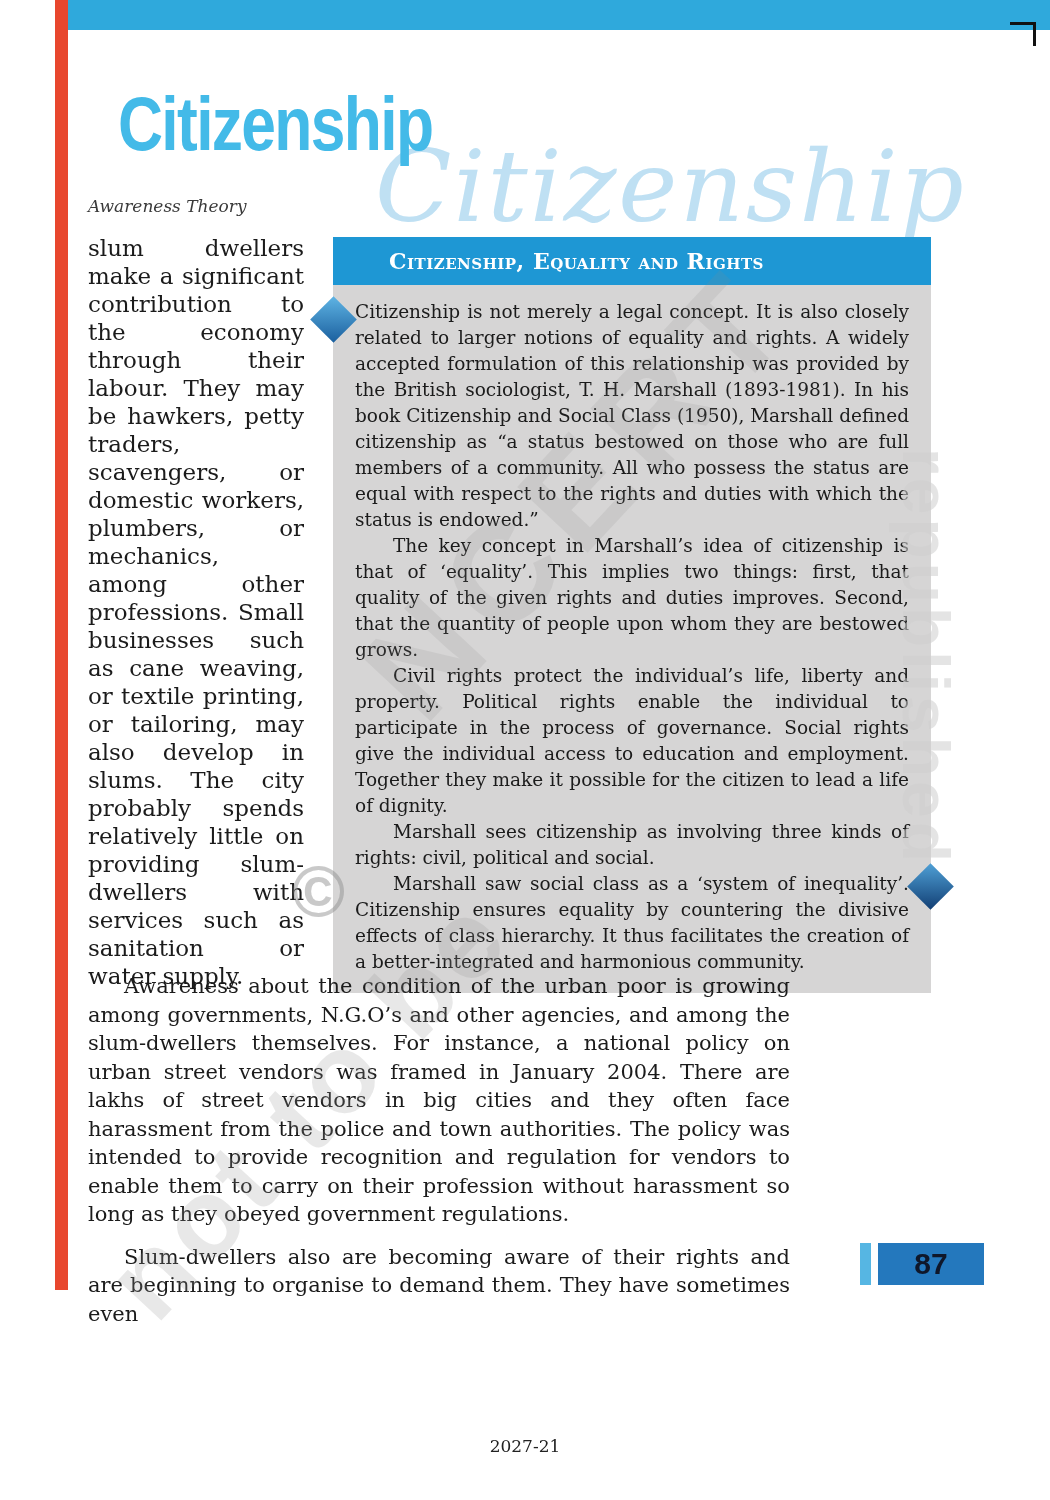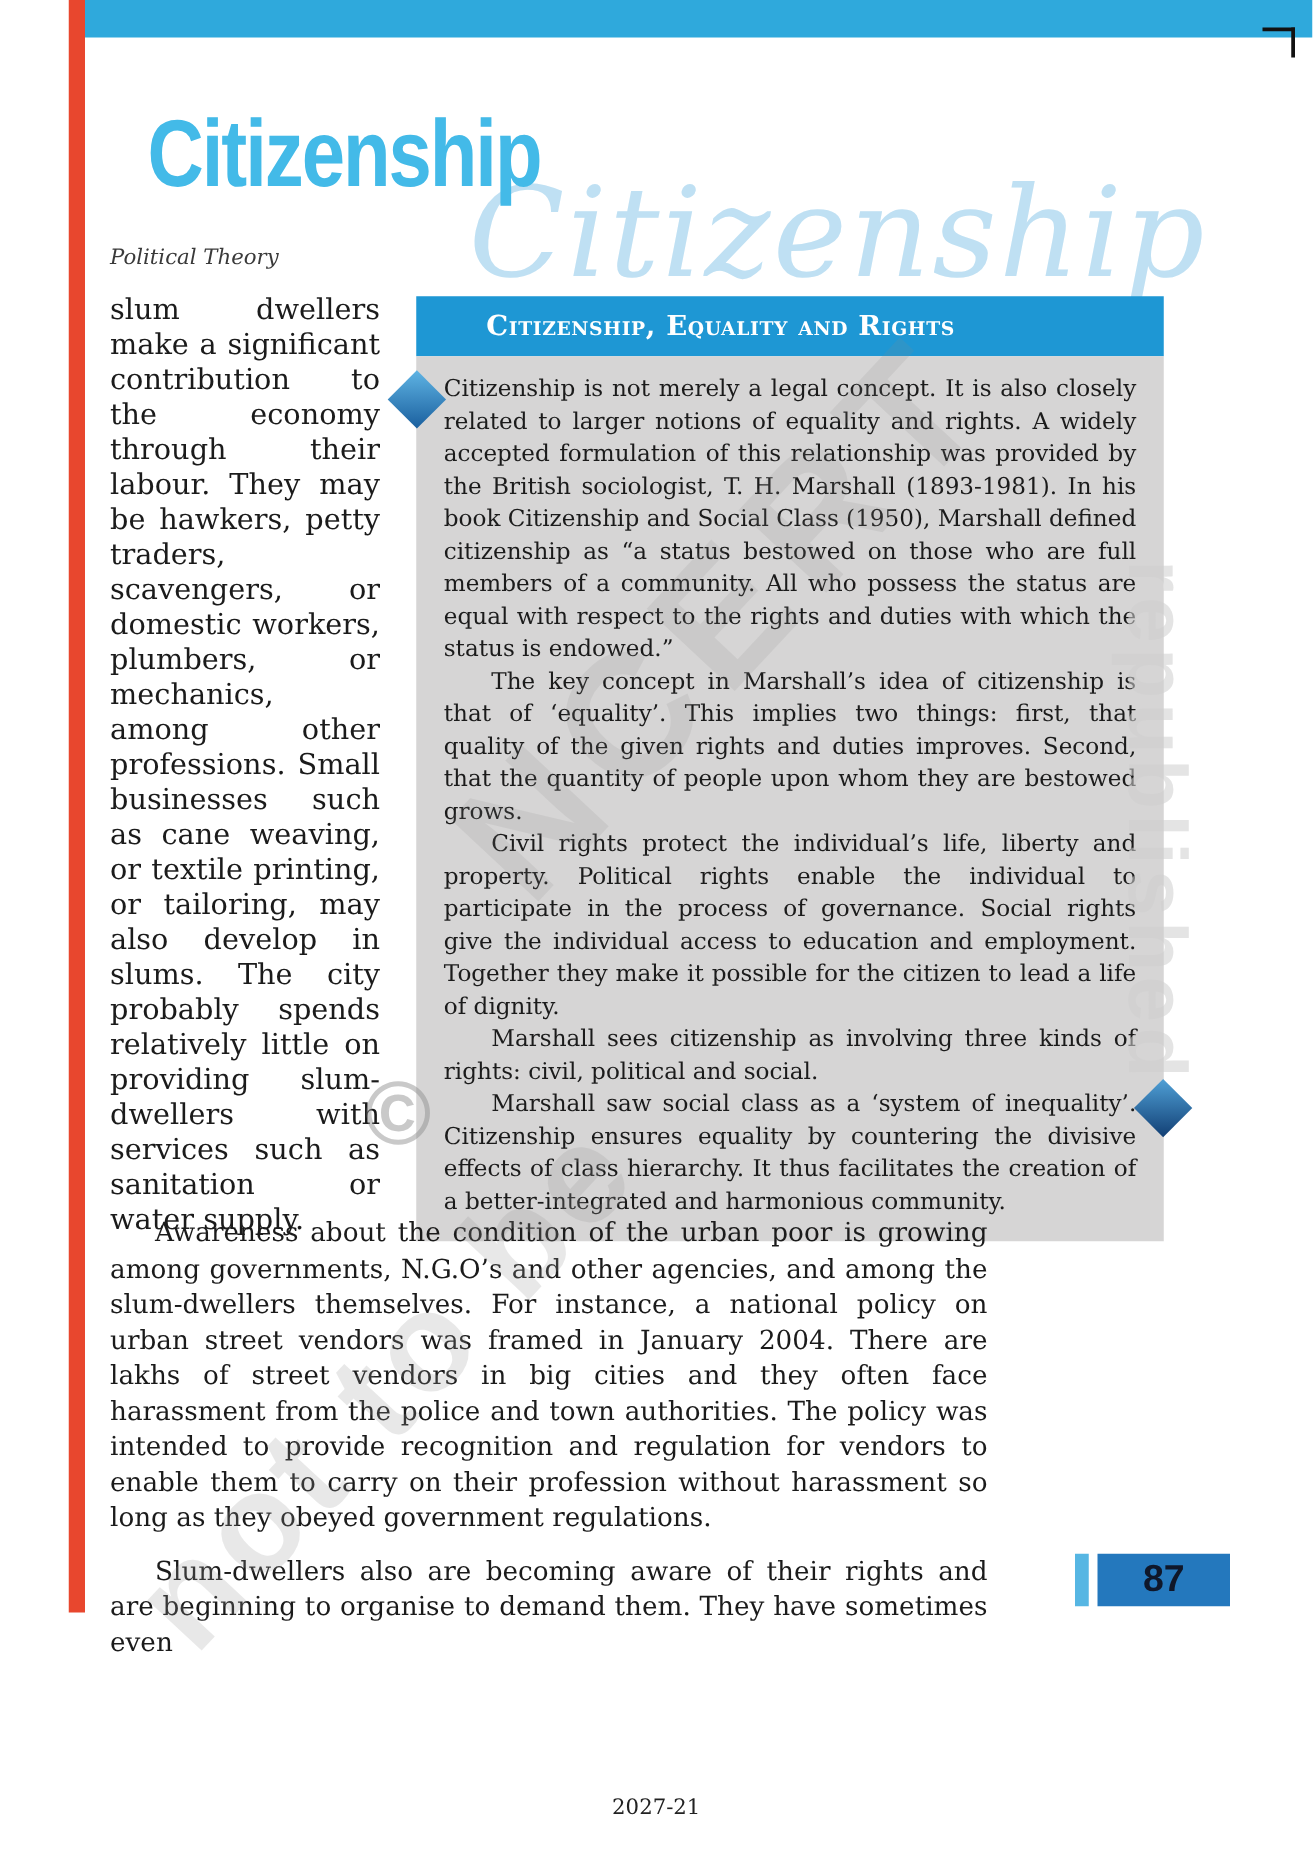--- a/index.html
+++ b/index.html
@@ -101,21 +101,21 @@
 <div class="page">
 
   <div class="top-bar"></div>
   <div class="left-bar"></div>
   <div class="crop-mark"></div>
 
   <div class="script-title">Citizenship</div>
 
   <h1 class="main-title">Citizenship</h1>
 
-  <div class="series-label">Political Theory</div>
+  <div class="series-label">Awareness Theory</div>
 
   <div class="left-column">slum dwellers make a significant contribution to the economy through their labour. They may be hawkers, petty traders, scavengers, or domestic workers, plumbers, or mechanics, among other professions. Small businesses such as cane weaving, or textile printing, or tailoring, may also develop in slums. The city probably spends relatively little on providing slum-dwellers with services such as sanitation or water supply.</div>
 
   <section class="info-box">
     <header class="info-box-header">
       <span>Citizenship, Equality and Rights</span>
     </header>
     <div class="info-box-body">
       <p>Citizenship is not merely a legal concept. It is also closely related to larger notions of equality and rights. A widely accepted formulation of this relationship was provided by the British sociologist, T. H. Marshall (1893-1981). In his book Citizenship and Social Class (1950), Marshall defined citizenship as “a status bestowed on those who are full members of a community. All who possess the status are equal with respect to the rights and duties with which the status is endowed.”</p>
       <p>The key concept in Marshall’s idea of citizenship is that of ‘equality’. This implies two things: first, that quality of the given rights and duties improves. Second, that the quantity of people upon whom they are bestowed grows.</p>

